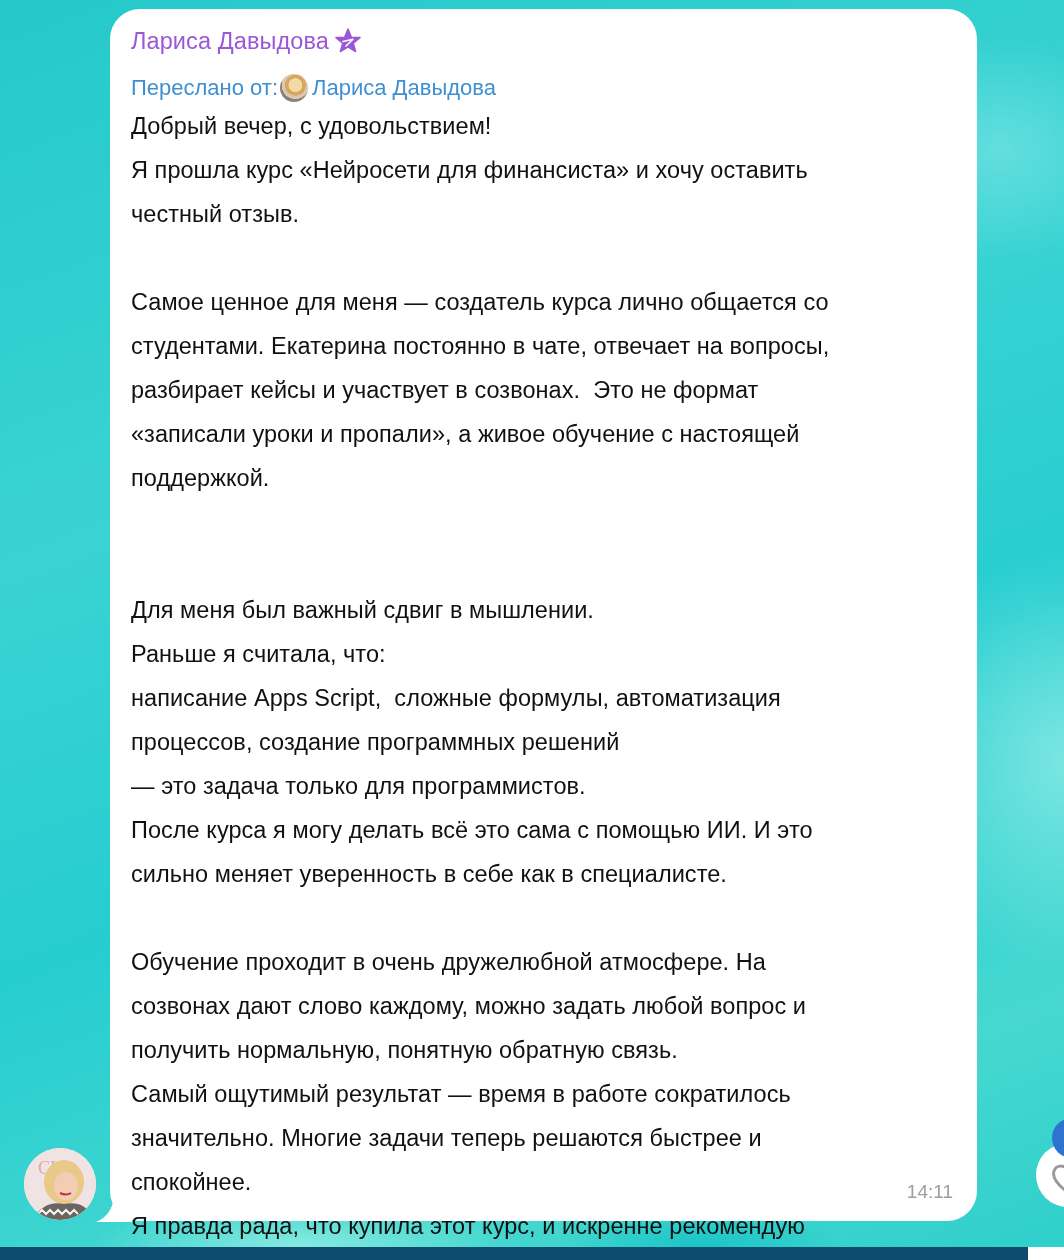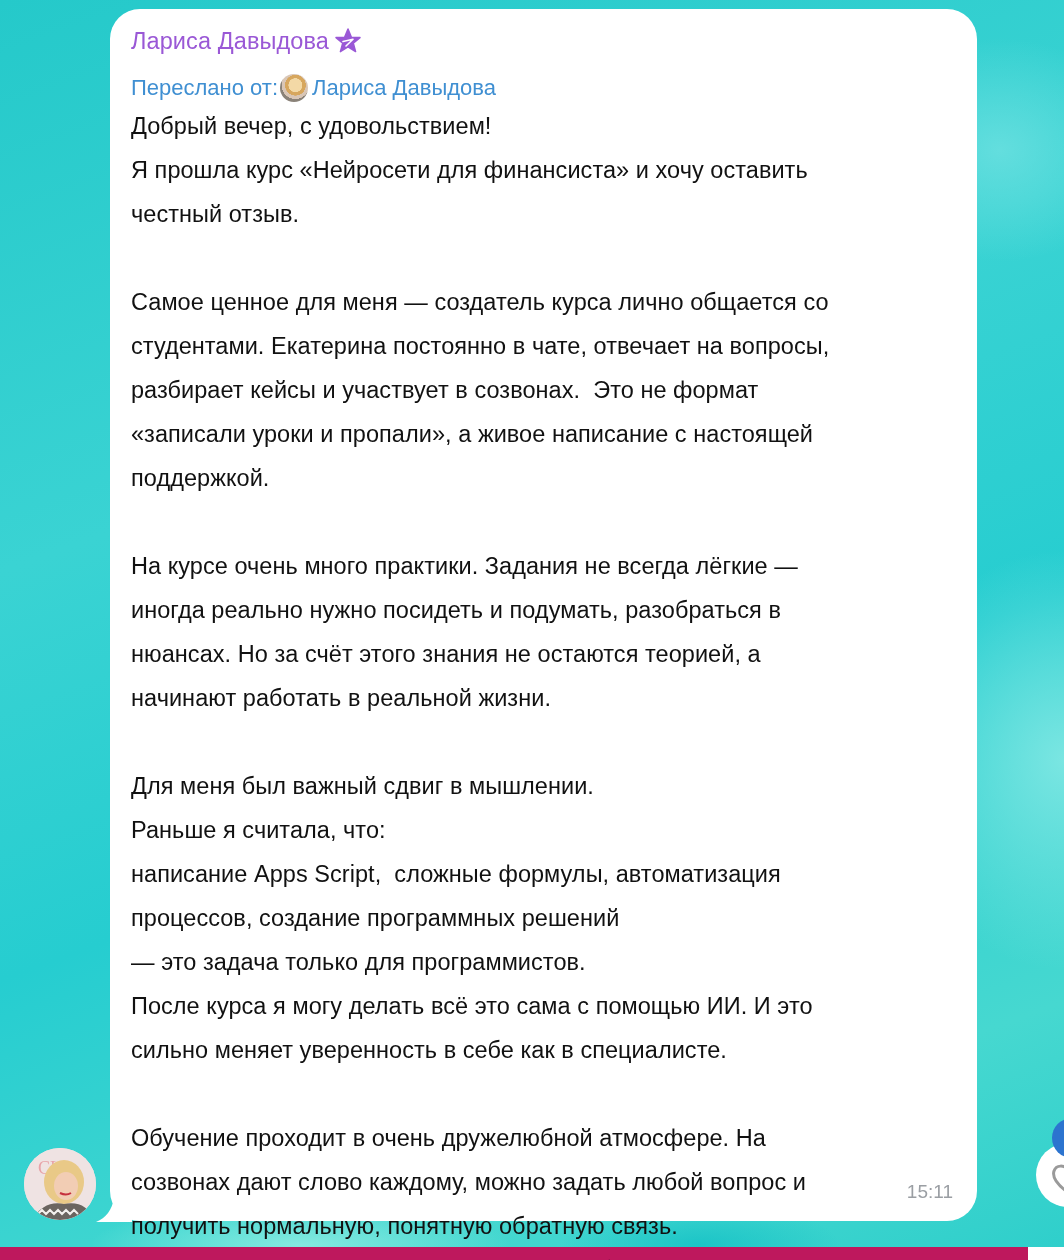--- a/index.html
+++ b/index.html
@@ -7,21 +7,21 @@
       padding: 0;
       width: 1064px;
       height: 1260px;
       overflow: hidden;
       font-family: "Liberation Sans", "DejaVu Sans", sans-serif;
     }
     .screen {
       position: relative;
       width: 1028px;
       height: 1260px;
-      background: #be185d;
+      background: #0c4a6e;
     }
     .chat-bg {
       position: absolute;
       left: 0; top: 0;
       width: 1064px;
       height: 1247px;
       background:
         radial-gradient(ellipse 260px 300px at 1064px 760px, rgba(130,232,228,0.9), rgba(130,232,228,0) 70%),
         radial-gradient(ellipse 200px 160px at 1000px 150px, rgba(110,225,225,0.8), rgba(110,225,225,0) 70%),
         radial-gradient(ellipse 300px 60px at 300px 1245px, rgba(140,236,226,0.9), rgba(140,236,226,0) 70%),
@@ -166,27 +166,23 @@
       <span class="forward-name">Лариса Давыдова</span>
     </div>
 
     <p class="message-text">Добрый вечер, с удовольствием!
 Я прошла курс «Нейросети для финансиста» и хочу оставить
 честный отзыв.</p>
     <p class="message-text">​</p>
     <p class="message-text">Самое ценное для меня — создатель курса лично общается со
 студентами. Екатерина постоянно в чате, отвечает на вопросы,
 разбирает кейсы и участвует в созвонах.  Это не формат
-«записали уроки и пропали», а живое написание с настоящей
+«записали уроки и пропали», а живое обучение с настоящей
 поддержкой.</p>
     <p class="message-text">​</p>
-    <p class="message-text">На курсе очень много практики. Задания не всегда лёгкие —
-иногда реально нужно посидеть и подумать, разобраться в
-нюансах. Но за счёт этого знания не остаются теорией, а
-начинают работать в реальной жизни.</p>
     <p class="message-text">​</p>
     <p class="message-text">Для меня был важный сдвиг в мышлении.
 Раньше я считала, что:
 написание Apps Script,  сложные формулы, автоматизация
 процессов, создание программных решений
 — это задача только для программистов.
 После курса я могу делать всё это сама с помощью ИИ. И это
 сильно меняет уверенность в себе как в специалисте.</p>
     <p class="message-text">​</p>
     <p class="message-text">Обучение проходит в очень дружелюбной атмосфере. На
@@ -195,21 +191,21 @@
 Самый ощутимый результат — время в работе сократилось
 значительно. Многие задачи теперь решаются быстрее и
 спокойнее.
 Я правда рада, что купила этот курс, и искренне рекомендую
 его.
 Время идёт вперёд, и современный финансист без навыков
 работы с ИИ просто не сможет быть конкурентным. Этот курс —
 как раз про то, чтобы идти в ногу с реальностью, а не догонять
 её.</p>
 
-    <span class="timestamp">15:11</span>
+    <span class="timestamp">14:11</span>
   </div>
 
   <div class="avatar">
     <svg viewBox="0 0 72 72" width="72" height="72">
       <rect width="72" height="72" fill="#efe3e3"></rect>
       <text x="14" y="26" font-size="18" fill="#e8a3a8" font-family="Liberation Serif, serif">CL</text>
       <ellipse cx="40" cy="34" rx="20" ry="22" fill="#e9c987"></ellipse>
       <ellipse cx="42" cy="38" rx="12" ry="14" fill="#f2cdb4"></ellipse>
       <path d="M36 45 Q42 48 47 45" stroke="#c6303d" stroke-width="2" fill="none"></path>
       <path d="M8 72 Q20 52 40 56 Q62 52 70 72 Z" fill="#6b6560"></path>

